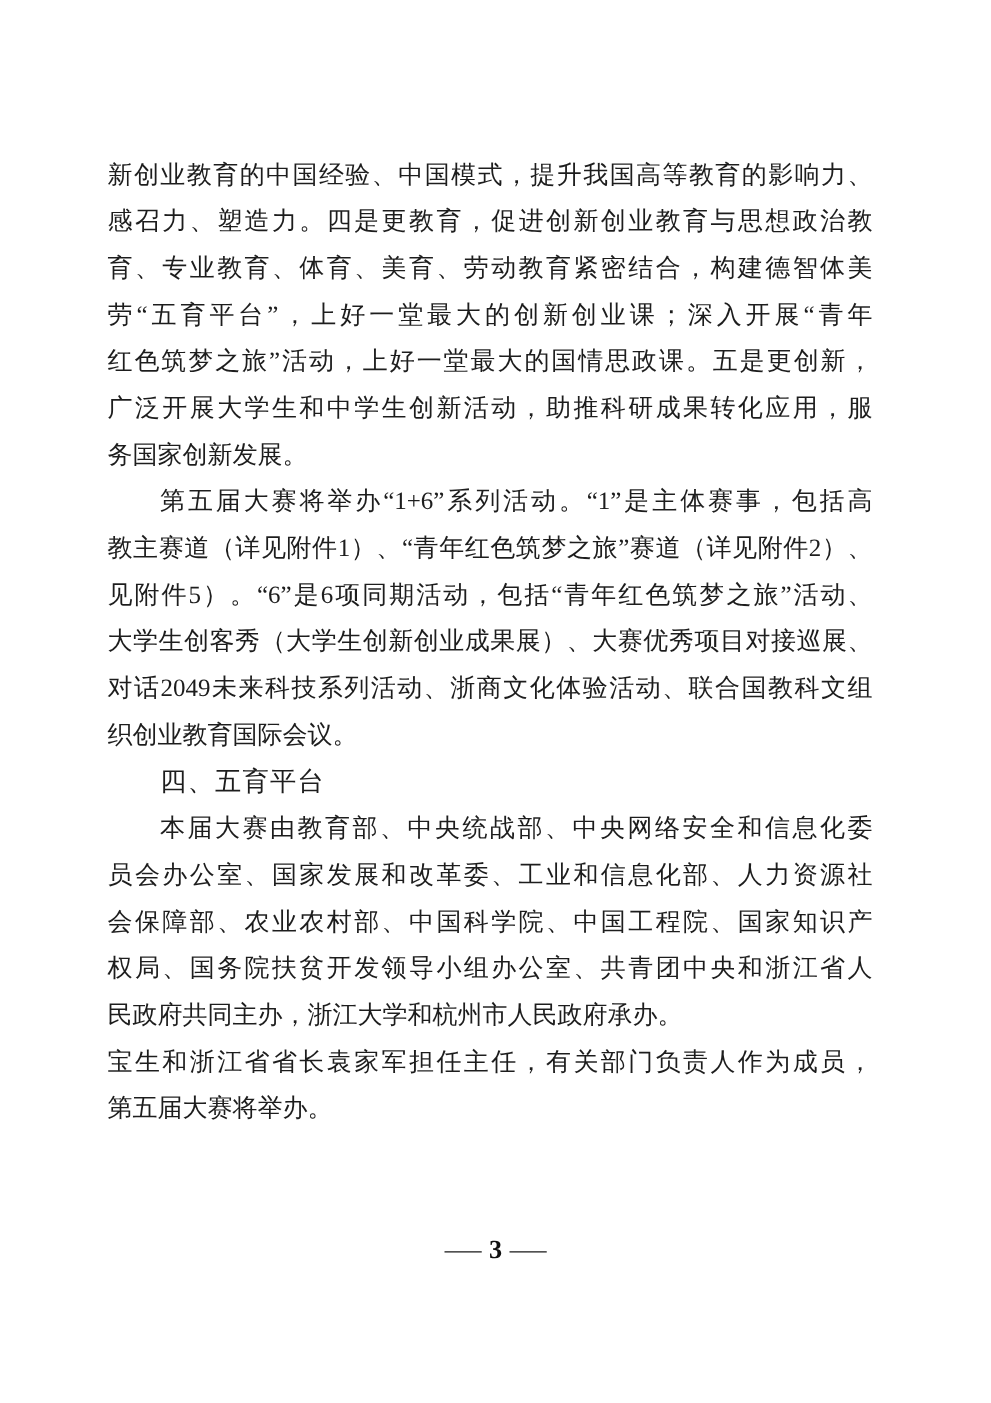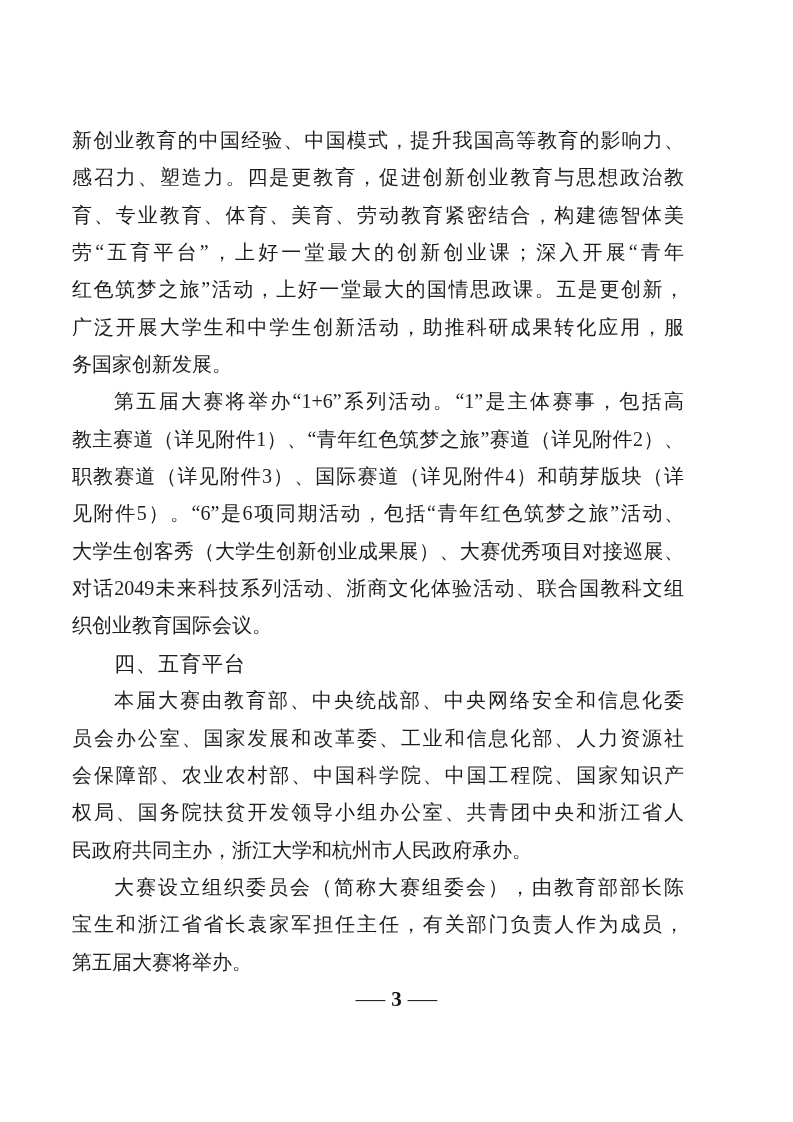--- a/index.html
+++ b/index.html
@@ -8,21 +8,21 @@
     width: 793px;
     height: 1122px;
     margin: 0 auto;
     background: #ffffff;
     font-family: "Liberation Serif", "DejaVu Serif", serif;
     color: #1d1d1d;
     overflow: hidden;
   }
   .text-block {
     position: absolute;
-    left: 72px;
+    left: 86px;
     top: 122px;
     width: 612px;
   }
   .line {
     box-sizing: border-box;
     width: 612px;
     height: 37.35px;
     line-height: 37.35px;
     font-size: 20px;
     white-space: nowrap;
@@ -72,31 +72,29 @@
   <div class="text-block">
       <div class="line"><span class="seg">新创业教育的中国经验、中国模式，提升我国高等教育的影响力、</span></div>
       <div class="line"><span class="seg">感召力、塑造力。</span><span class="seg bold">四是更教育，</span><span class="seg">促进创新创业教育与思想政治教</span></div>
       <div class="line"><span class="seg">育、专业教育、体育、美育、劳动教育紧密结合，构建德智体美</span></div>
       <div class="line"><span class="seg">劳“五育平台”，上好一堂最大的创新创业课；深入开展“青年</span></div>
       <div class="line"><span class="seg">红色筑梦之旅”活动，上好一堂最大的国情思政课。</span><span class="seg bold">五是更创新，</span></div>
       <div class="line"><span class="seg">广泛开展大学生和中学生创新活动，助推科研成果转化应用，服</span></div>
       <div class="line no-justify"><span class="seg">务国家创新发展。</span></div>
       <div class="line indent"><span class="seg">第五届大赛将举办“1+6”系列活动。“1”是主体赛事，包括高</span></div>
       <div class="line"><span class="seg">教主赛道（详见附件1）、“青年红色筑梦之旅”赛道（详见附件2）、</span></div>
-      <div class="line"><span class="seg">职教赛道（详见附件3）、国际赛道（详见附件4）和萌芽版块（详</span></div>
       <div class="line"><span class="seg">见附件5）。“6”是6项同期活动，包括“青年红色筑梦之旅”活动、</span></div>
       <div class="line"><span class="seg">大学生创客秀（大学生创新创业成果展）、大赛优秀项目对接巡展、</span></div>
       <div class="line"><span class="seg">对话2049未来科技系列活动、浙商文化体验活动、联合国教科文组</span></div>
       <div class="line no-justify"><span class="seg">织创业教育国际会议。</span></div>
       <div class="line heading indent no-justify"><span class="seg bold">四、五育平台</span></div>
       <div class="line indent"><span class="seg">本届大赛由教育部、中央统战部、中央网络安全和信息化委</span></div>
       <div class="line"><span class="seg">员会办公室、国家发展和改革委、工业和信息化部、人力资源社</span></div>
       <div class="line"><span class="seg">会保障部、农业农村部、中国科学院、中国工程院、国家知识产</span></div>
       <div class="line"><span class="seg">权局、国务院扶贫开发领导小组办公室、共青团中央和浙江省人</span></div>
       <div class="line no-justify"><span class="seg">民政府共同主办，浙江大学和杭州市人民政府承办。</span></div>
-      <div class="line indent"><span class="seg">大赛设立组织委员会（简称大赛组委会），由教育部部长陈</span></div>
       <div class="line"><span class="seg">宝生和浙江省省长袁家军担任主任，有关部门负责人作为成员，</span></div>
       <div class="line no-justify"><span class="seg">第五届大赛将举办。</span></div>
     </div>
   <div class="footer">
     <span class="dash">—</span><span class="num">3</span><span class="dash">—</span>
   </div>
 </div>
 
 </body></html>

